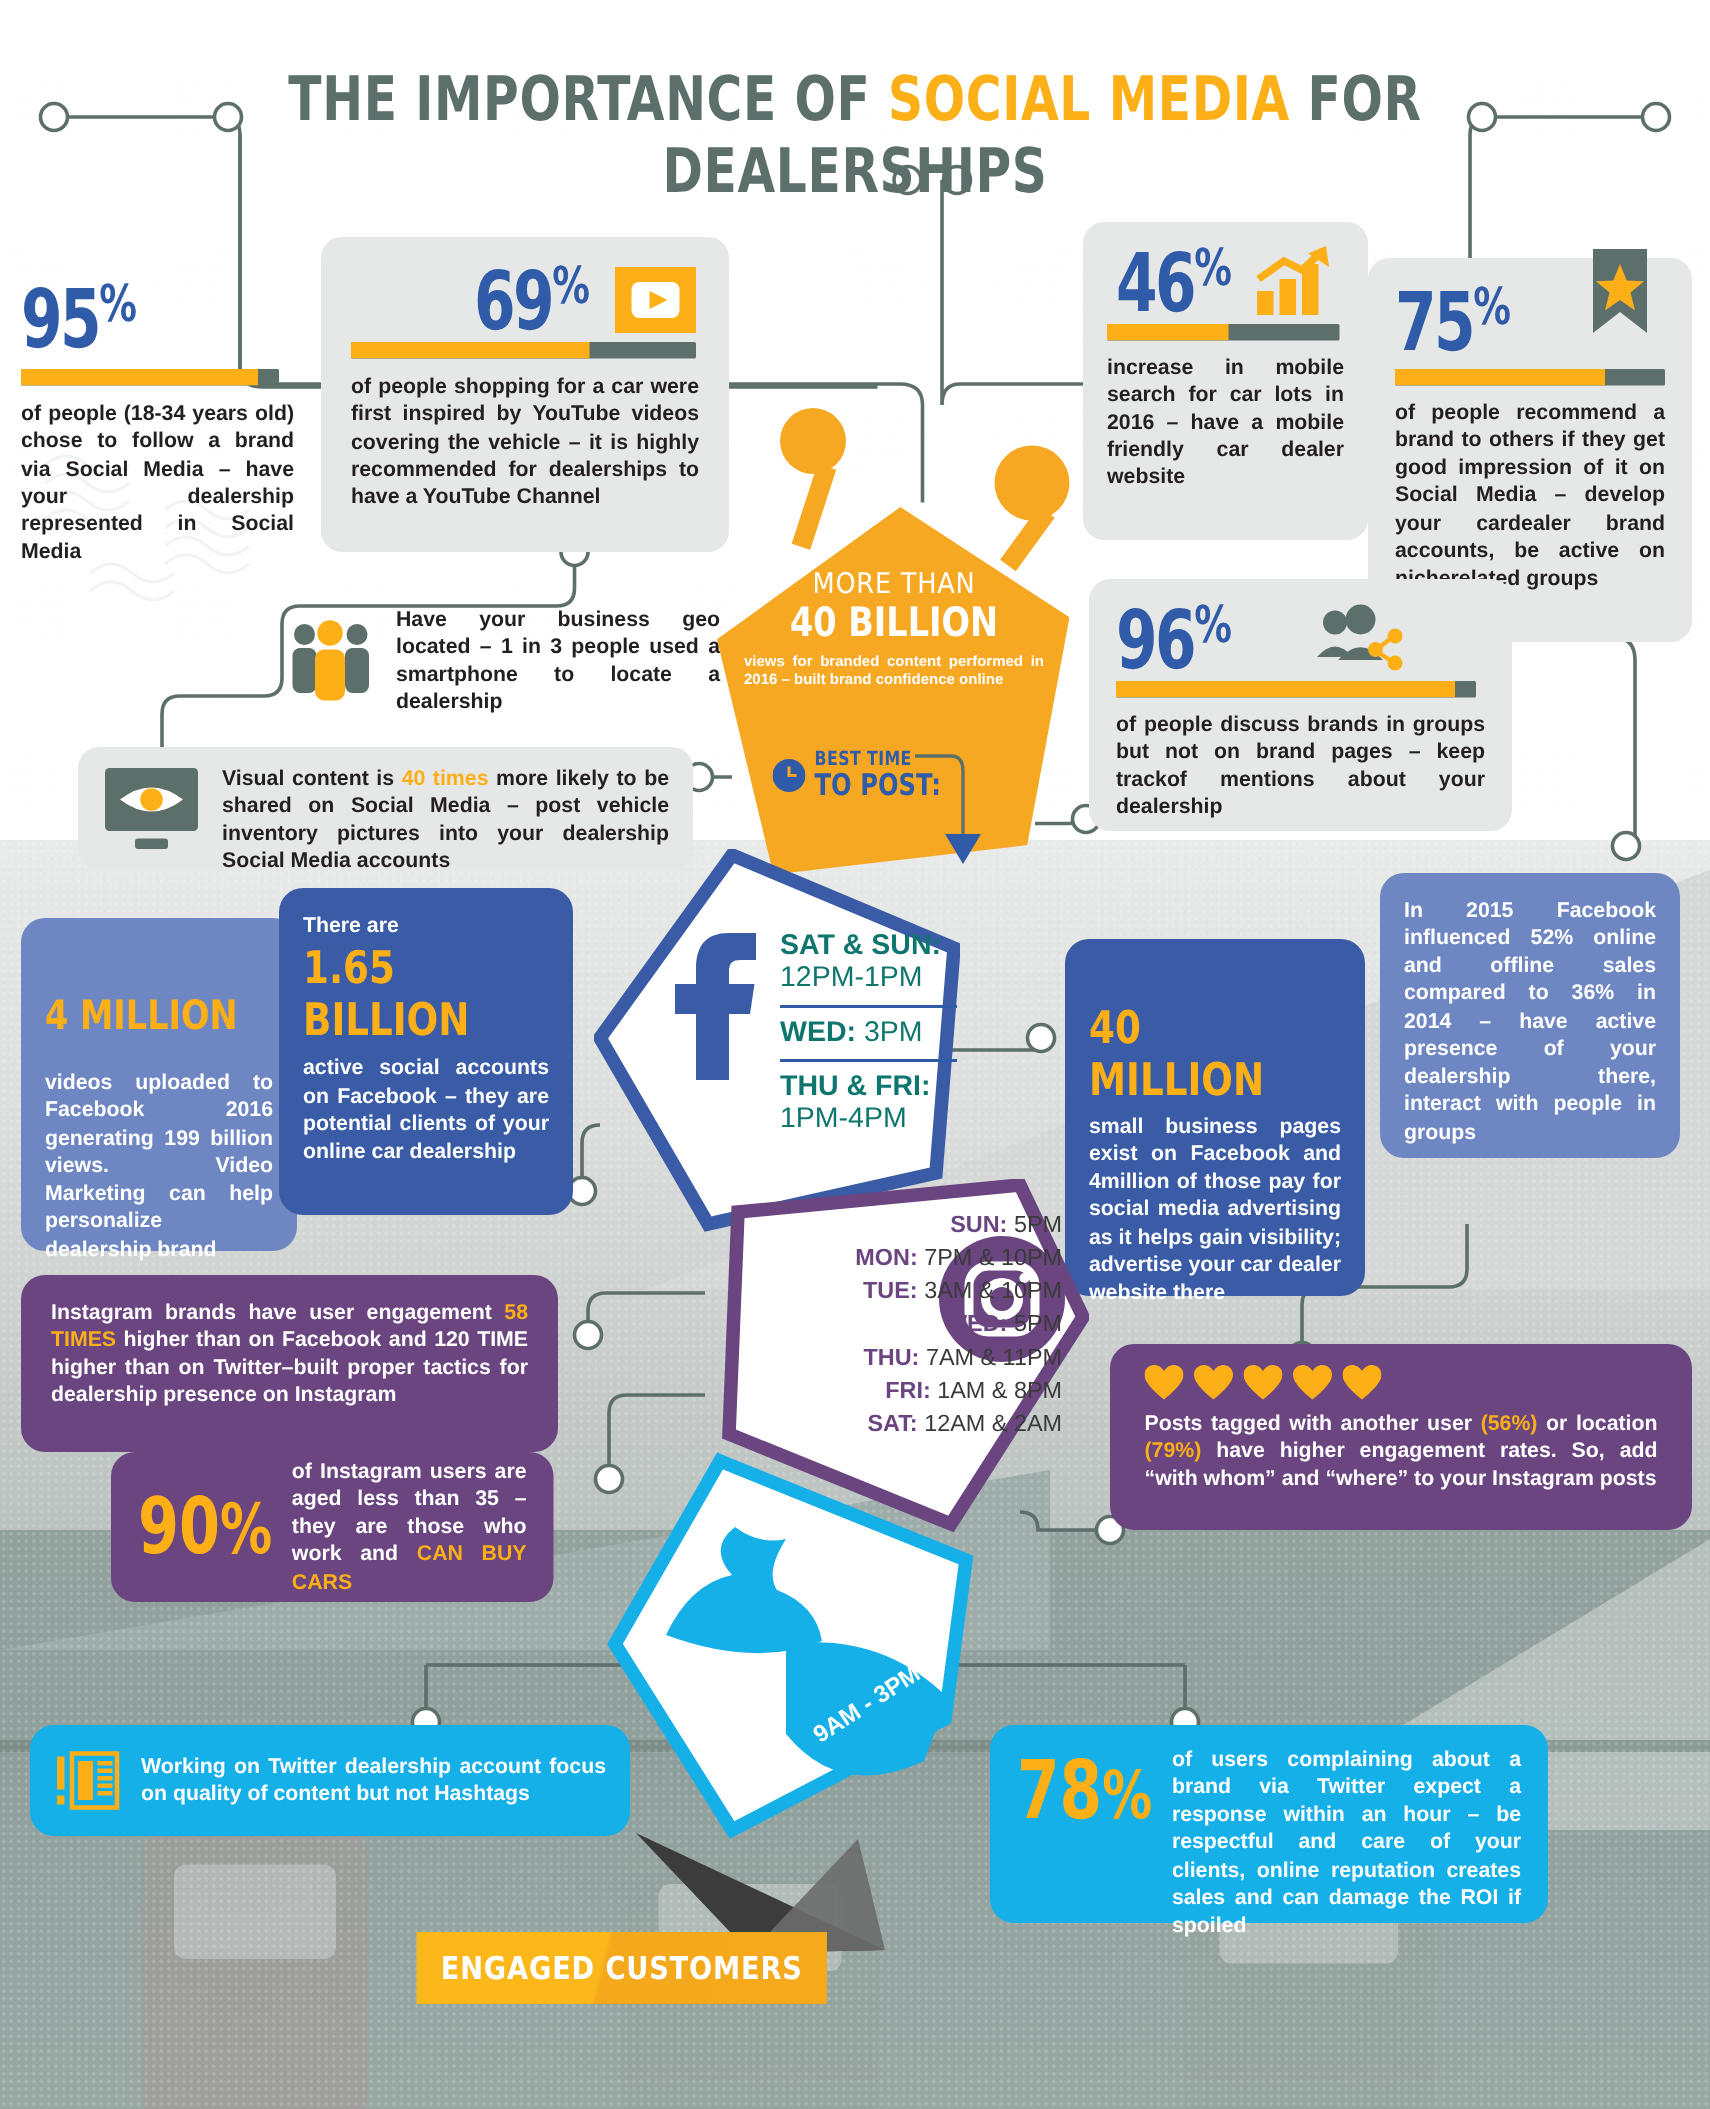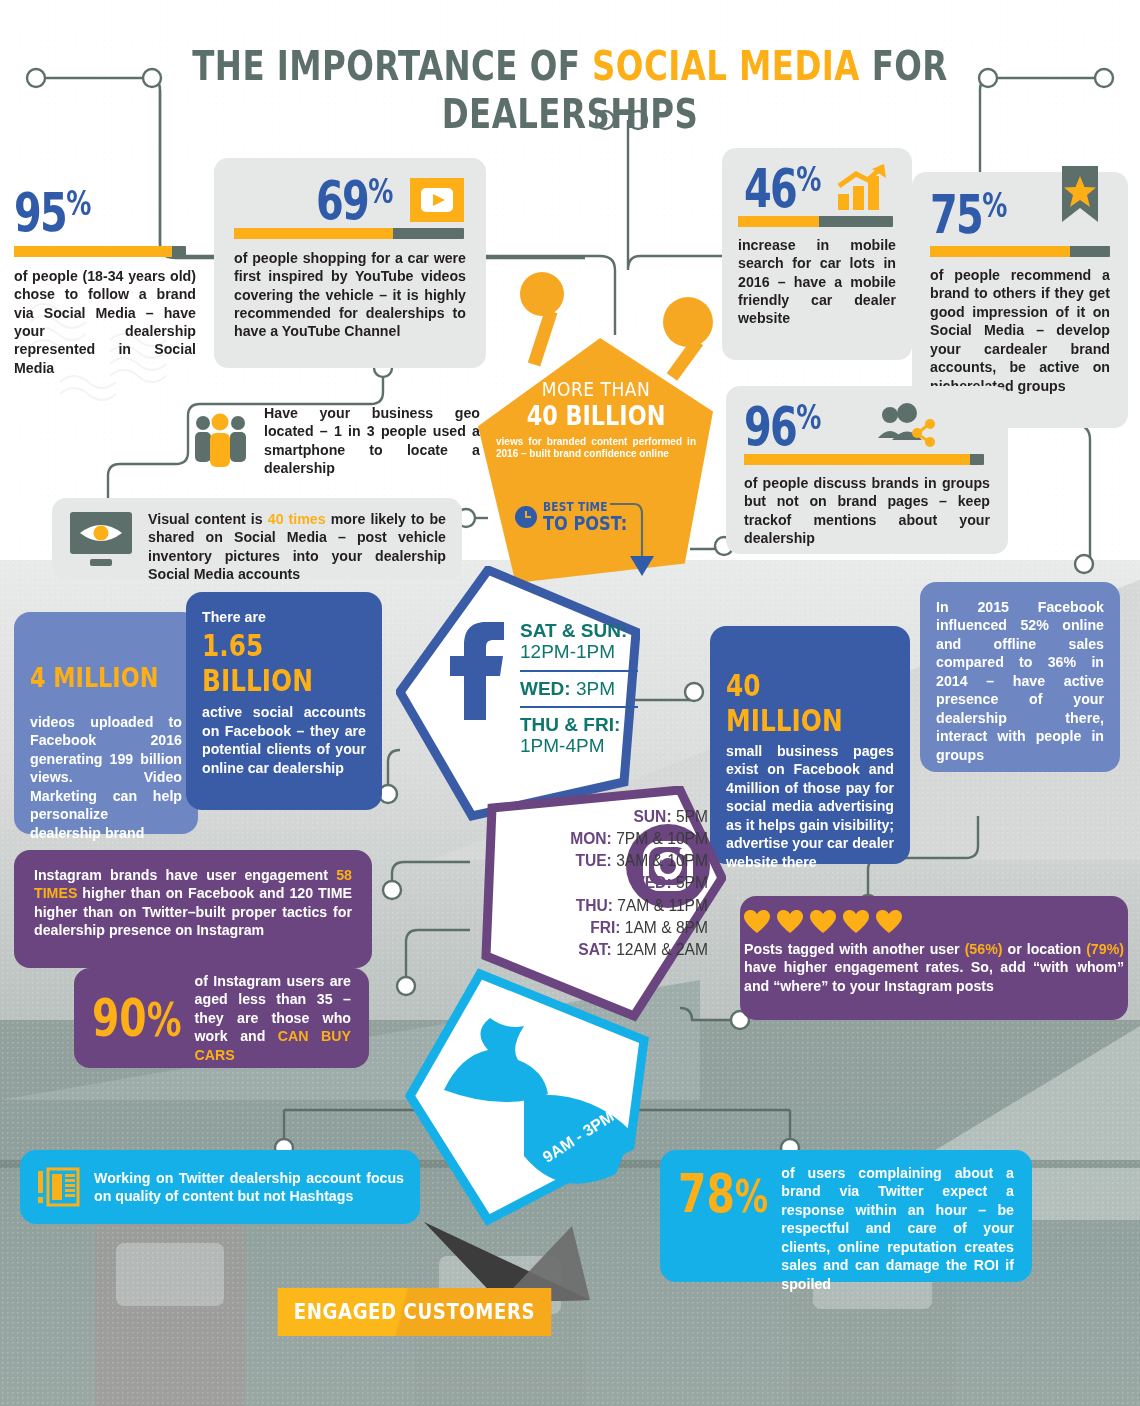--- a/index.html
+++ b/index.html
@@ -390,21 +390,21 @@
 
 <div class="card purple" style="left:14px; top:850px; width:358px; height:118px; padding:16px 20px;">
   <div class="body-txt w"><span>Instagram brands have user engagement </span><span class="ora">58 TIMES</span><span> higher than on Facebook and 120 TIME higher than on Twitter–built proper tactics for dealership presence on Instagram</span></div>
 </div>
 
 <div class="card purple" style="left:74px; top:968px; width:295px; height:100px; padding:14px 18px; display:flex; gap:10px; align-items:center;">
   <div style="font-family:'DejaVu Sans Condensed','Liberation Sans',sans-serif; font-weight:bold; font-size:52px; color:#fcaf17; line-height:.9; transform:scaleX(.84); transform-origin:left;"><span>90</span><span style="font-size:46px">%</span></div>
   <div class="body-txt w" style="flex:1; margin-left:-14px;"><span>of Instagram users are aged less than 35 – they are those who work and </span><span class="ora">CAN BUY CARS</span></div>
 </div>
 
-<div class="card purple" style="left:740px; top:896px; width:388px; height:124px; padding:14px 4px;">
+<div class="card purple" style="left:740px; top:896px; width:388px; height:124px; padding:14px 23px;">
   <div style="display:flex; gap:7px; margin-bottom:6px;">
     <svg class="heart" viewBox="0 0 26 24">
         <path d="M13 23 C3 15 0 10 0 6.5 C0 2.5 3 0 6.5 0 C9 0 11.5 1.5 13 4 C14.5 1.5 17 0 19.5 0 C23 0 26 2.5 26 6.5 C26 10 23 15 13 23 Z" fill="#fcaf17"></path>
       </svg>
     <svg class="heart" viewBox="0 0 26 24">
         <path d="M13 23 C3 15 0 10 0 6.5 C0 2.5 3 0 6.5 0 C9 0 11.5 1.5 13 4 C14.5 1.5 17 0 19.5 0 C23 0 26 2.5 26 6.5 C26 10 23 15 13 23 Z" fill="#fcaf17"></path>
       </svg>
     <svg class="heart" viewBox="0 0 26 24">
         <path d="M13 23 C3 15 0 10 0 6.5 C0 2.5 3 0 6.5 0 C9 0 11.5 1.5 13 4 C14.5 1.5 17 0 19.5 0 C23 0 26 2.5 26 6.5 C26 10 23 15 13 23 Z" fill="#fcaf17"></path>
       </svg>

